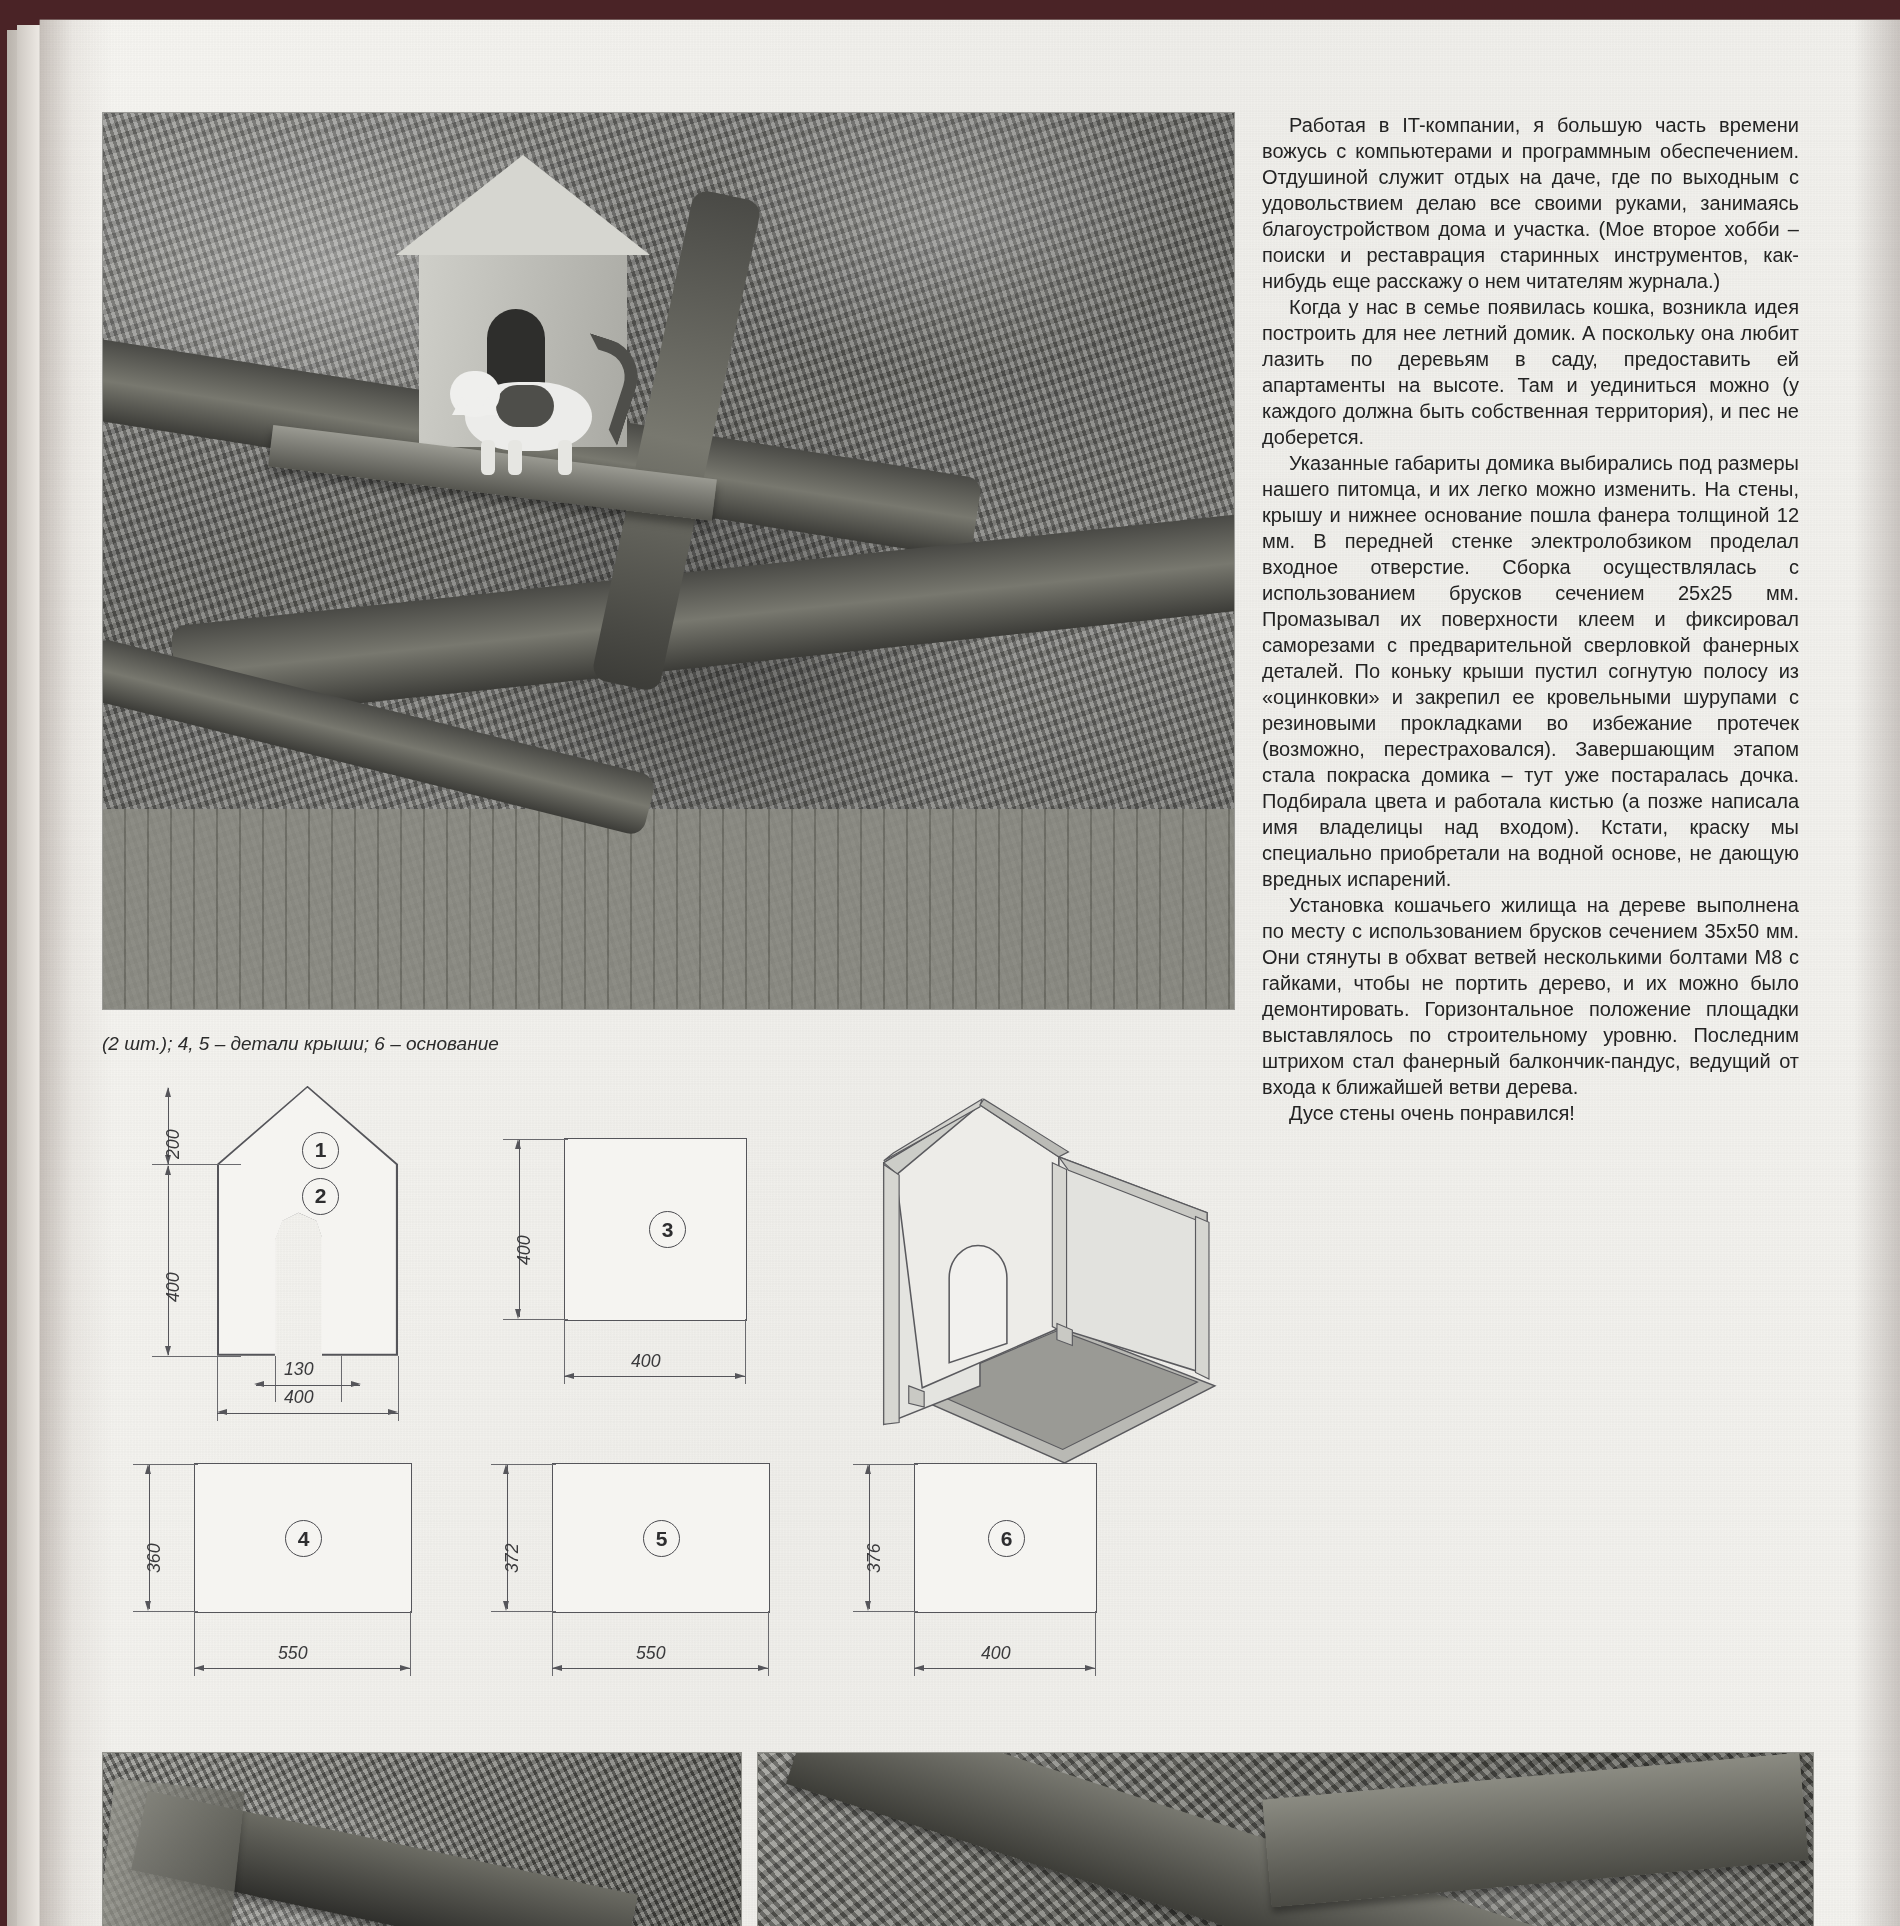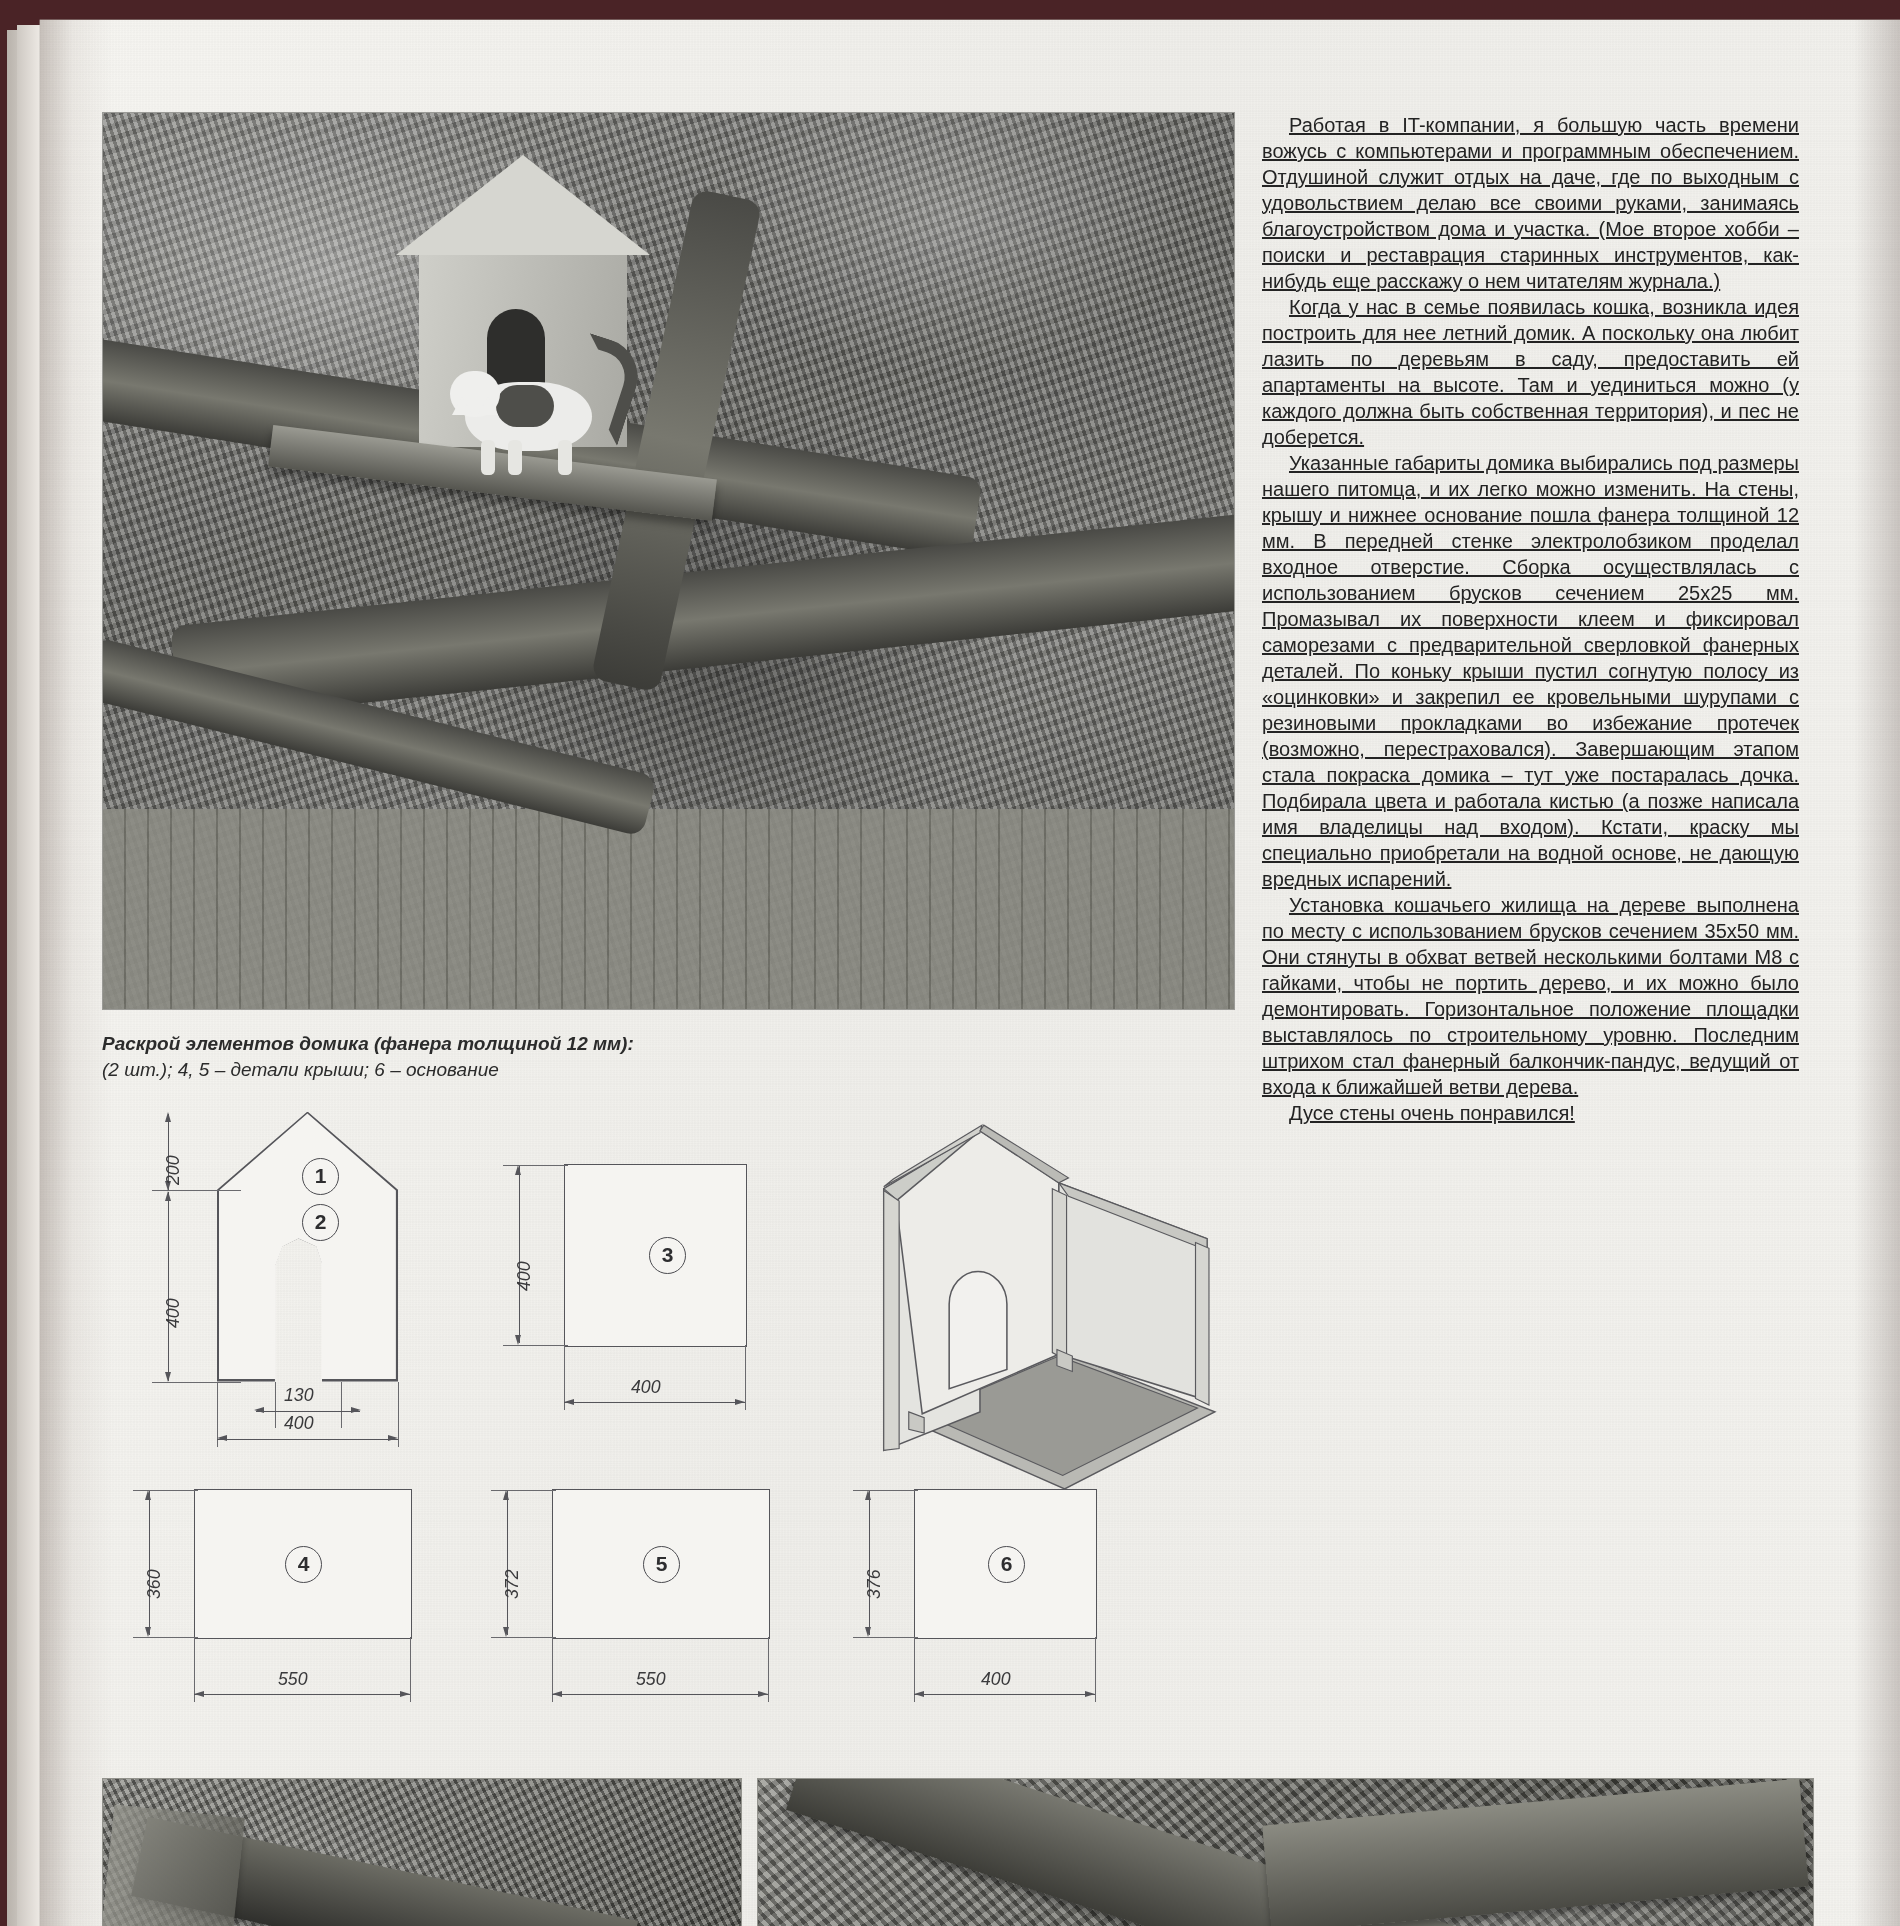--- a/index.html
+++ b/index.html
@@ -168,21 +168,21 @@
 
   
   #iso{position:absolute;left:724px;top:-27px;width:408px;height:443px;}
 
   
   #article{
     width:553px;
     font-size:20px;line-height:1.30;color:#232323;
     text-align:justify;
   }
-  #article p{margin:0 16px 0 0;text-indent:27px;text-decoration:underline;}
+  #article p{margin:0 16px 0 0;text-indent:27px;}
   #byline{margin-top:24px;text-align:right;font-weight:bold;font-size:20px;line-height:1.3;color:#1e1e1e;}
 
   
   #bottom-photos{display:flex;gap:15.4px;margin-top:23px;}
   .bphoto{position:relative;overflow:hidden;background:#6a6a64;border:0.8px solid #93938d;}
   #bphoto1{width:639px;height:578px;}
   #bphoto2{width:1057px;height:578px;}
   .bphoto-tex1{
     position:absolute;inset:0;
     background:
@@ -248,21 +248,20 @@
           <div class="cat-leg" style="left:108px;top:104px;"></div>
           <div id="cat-head">
             <div id="cat-ear-l"></div>
             <div id="cat-ear-r"></div>
           </div>
         </div>
 
       </div>
 
       <div id="drawing-caption">
-        <div class="cap-line">Раскрой элементов домика (фанера толщиной 12 мм):</div>
         <div class="cap-sub">(2 шт.); 4, 5 – детали крыши; 6 – основание</div>
       </div>
 
       <div id="drawings">
 
         <div class="dwg" style="left:46px;top:11.6px;width:293px;height:339px;">
           <div style="position:absolute;left:69px;top:0;width:181px;height:270px;">
             <div id="gable"></div>
             <div id="gable-in"></div>
           </div>

